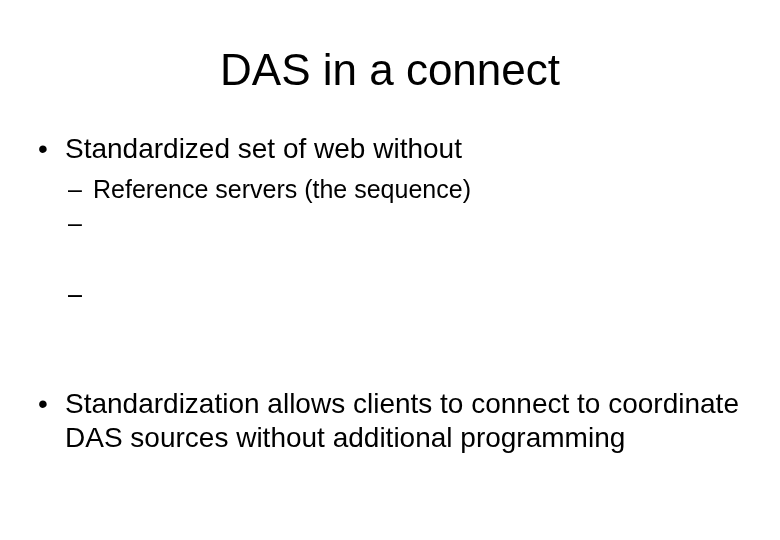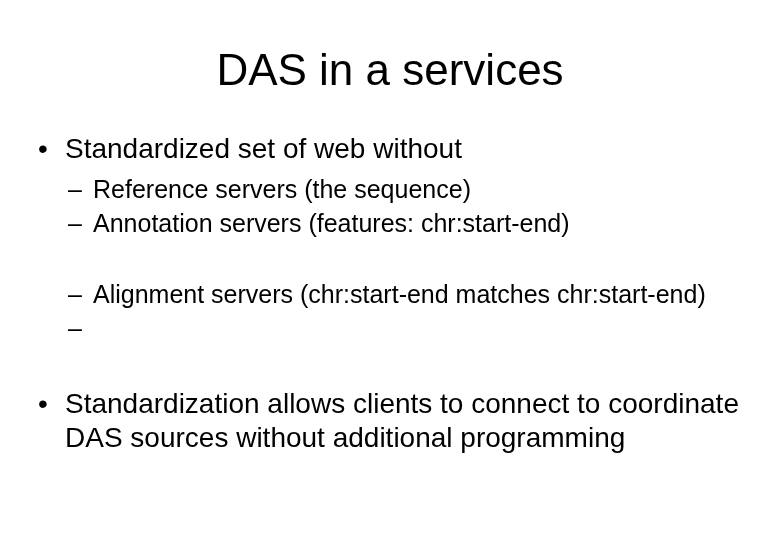--- a/index.html
+++ b/index.html
@@ -64,42 +64,40 @@
     position: absolute;
     left: 0;
     top: 0;
   }
 </style>
 </head>
 <body>
 
 <div class="slide">
 
-  <div class="slide-title">DAS in a services</div>
+  <div class="slide-title">DAS in a connect</div>
 
   <div class="bullet-l1 bullet-one">
     <span class="marker">•</span>
     <span class="txt">Standardized set of web without</span>
   </div>
 
   <div class="sub-group sub-group-one">
     <div class="sub-line">
       <span class="marker">–</span>
       <span>Reference servers (the sequence)</span>
     </div>
     <div class="sub-line">
       <span class="marker">–</span>
-      <span>Annotation servers (features: chr:start-end)</span>
     </div>
   </div>
 
   <div class="sub-group sub-group-two">
     <div class="sub-line">
       <span class="marker">–</span>
-      <span>Alignment servers (chr:start-end matches chr:start-end)</span>
     </div>
     <div class="sub-line">
       <span class="marker">–</span>
     </div>
   </div>
 
   <div class="bullet-l1 bullet-two">
     <span class="marker">•</span>
     <span class="txt">Standardization allows clients to connect to coordinate DAS sources without additional programming</span>
   </div>

